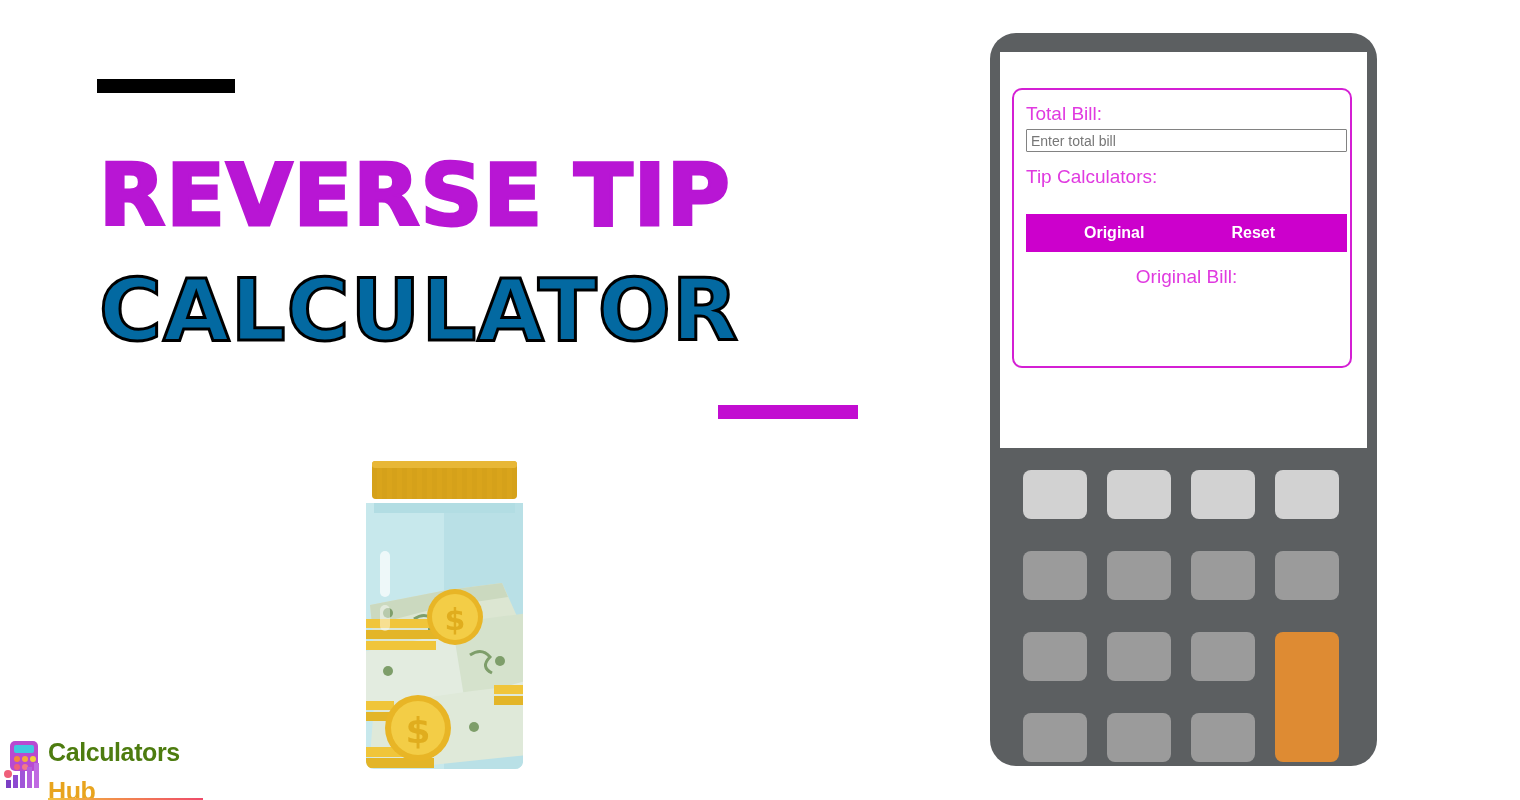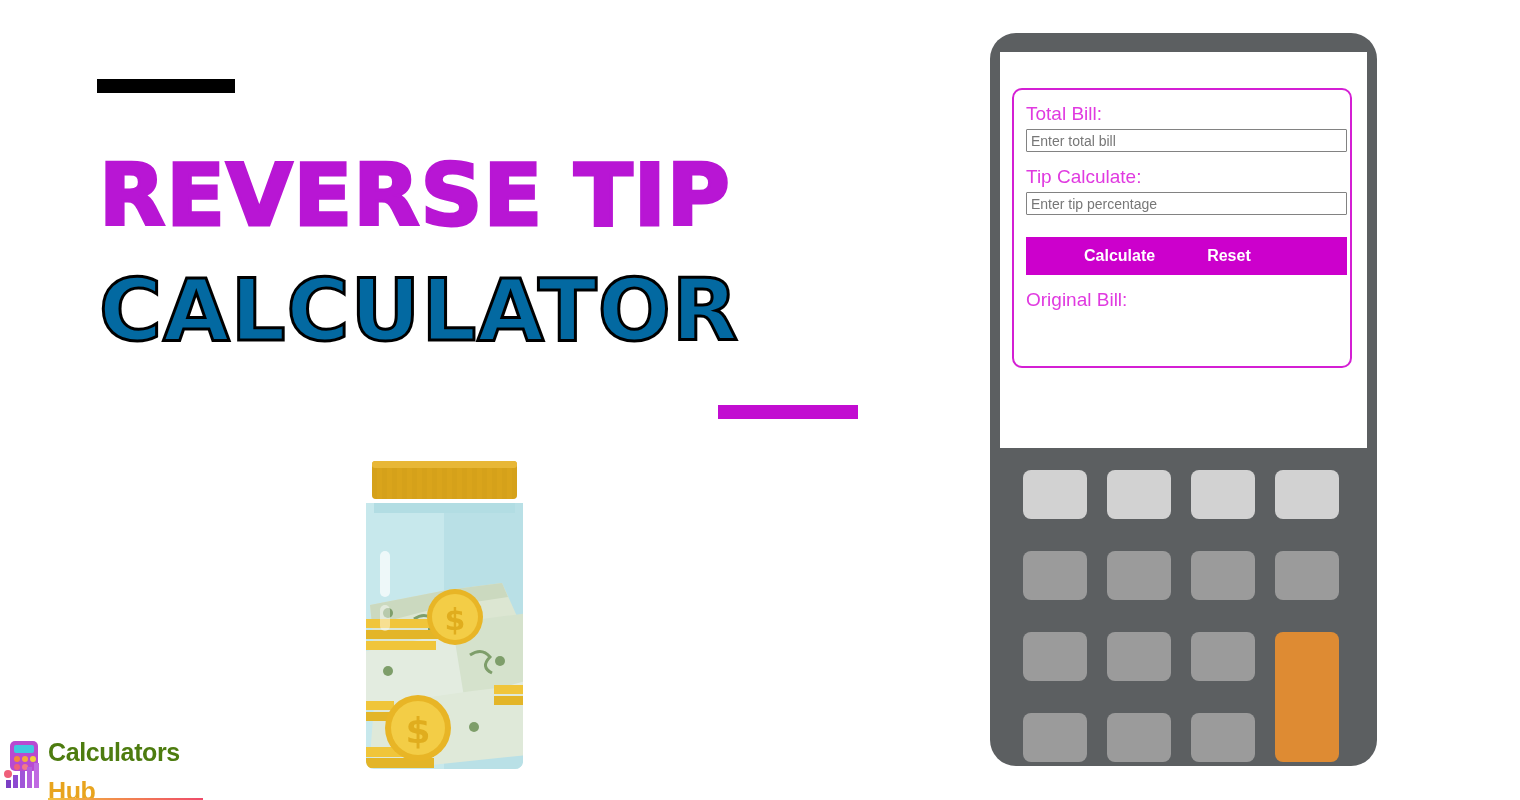--- a/index.html
+++ b/index.html
@@ -168,28 +168,29 @@
     border: none;
     background: transparent;
     color: #ffffff;
     font-size: 16px;
     font-weight: 700;
     cursor: pointer;
     padding: 0;
     font-family: "Liberation Sans", sans-serif;
   }
   #calculate-button { margin-left: 58px; }
-  #reset-button { margin-left: 52px; }
+  #reset-button { margin-left: 87px; }
 
   #result-label {
     display: block;
     color: #e03ae0;
     font-size: 19px;
     line-height: 24px;
     margin-top: 13px;
+    text-align: center;
   }
 
   
   #keypad {
     position: absolute;
     left: 33px; top: 437px;
     width: 322px; height: 293px;
   }
   .key {
     position: absolute;
@@ -300,27 +301,26 @@
 
   <div id="calc-screen">
 
     <div id="calc-form">
 
       <label class="field-label">Total Bill:</label>
       <input class="field-input" type="text" placeholder="Enter total bill" style="">
 
       <div id="field-gap"></div>
 
-      <label class="field-label">Tip Calculate:</label>
-      <input class="field-input" type="text" placeholder="Enter tip percentage" style="">
+      <label class="field-label">Tip Calculators:</label>
 
       <div id="btn-gap"></div>
 
       <div id="calc-actions">
-        <button id="calculate-button" class="calc-btn">Calculate</button>
+        <button id="calculate-button" class="calc-btn">Original</button>
         <button id="reset-button" class="calc-btn">Reset</button>
       </div>
 
       <span id="result-label">Original Bill:</span>
     </div>
   </div>
 
   <div id="keypad">
 
     <button class="key key-light" style="left:0px;   top:0px;   width:64px; height:49px;"></button>

